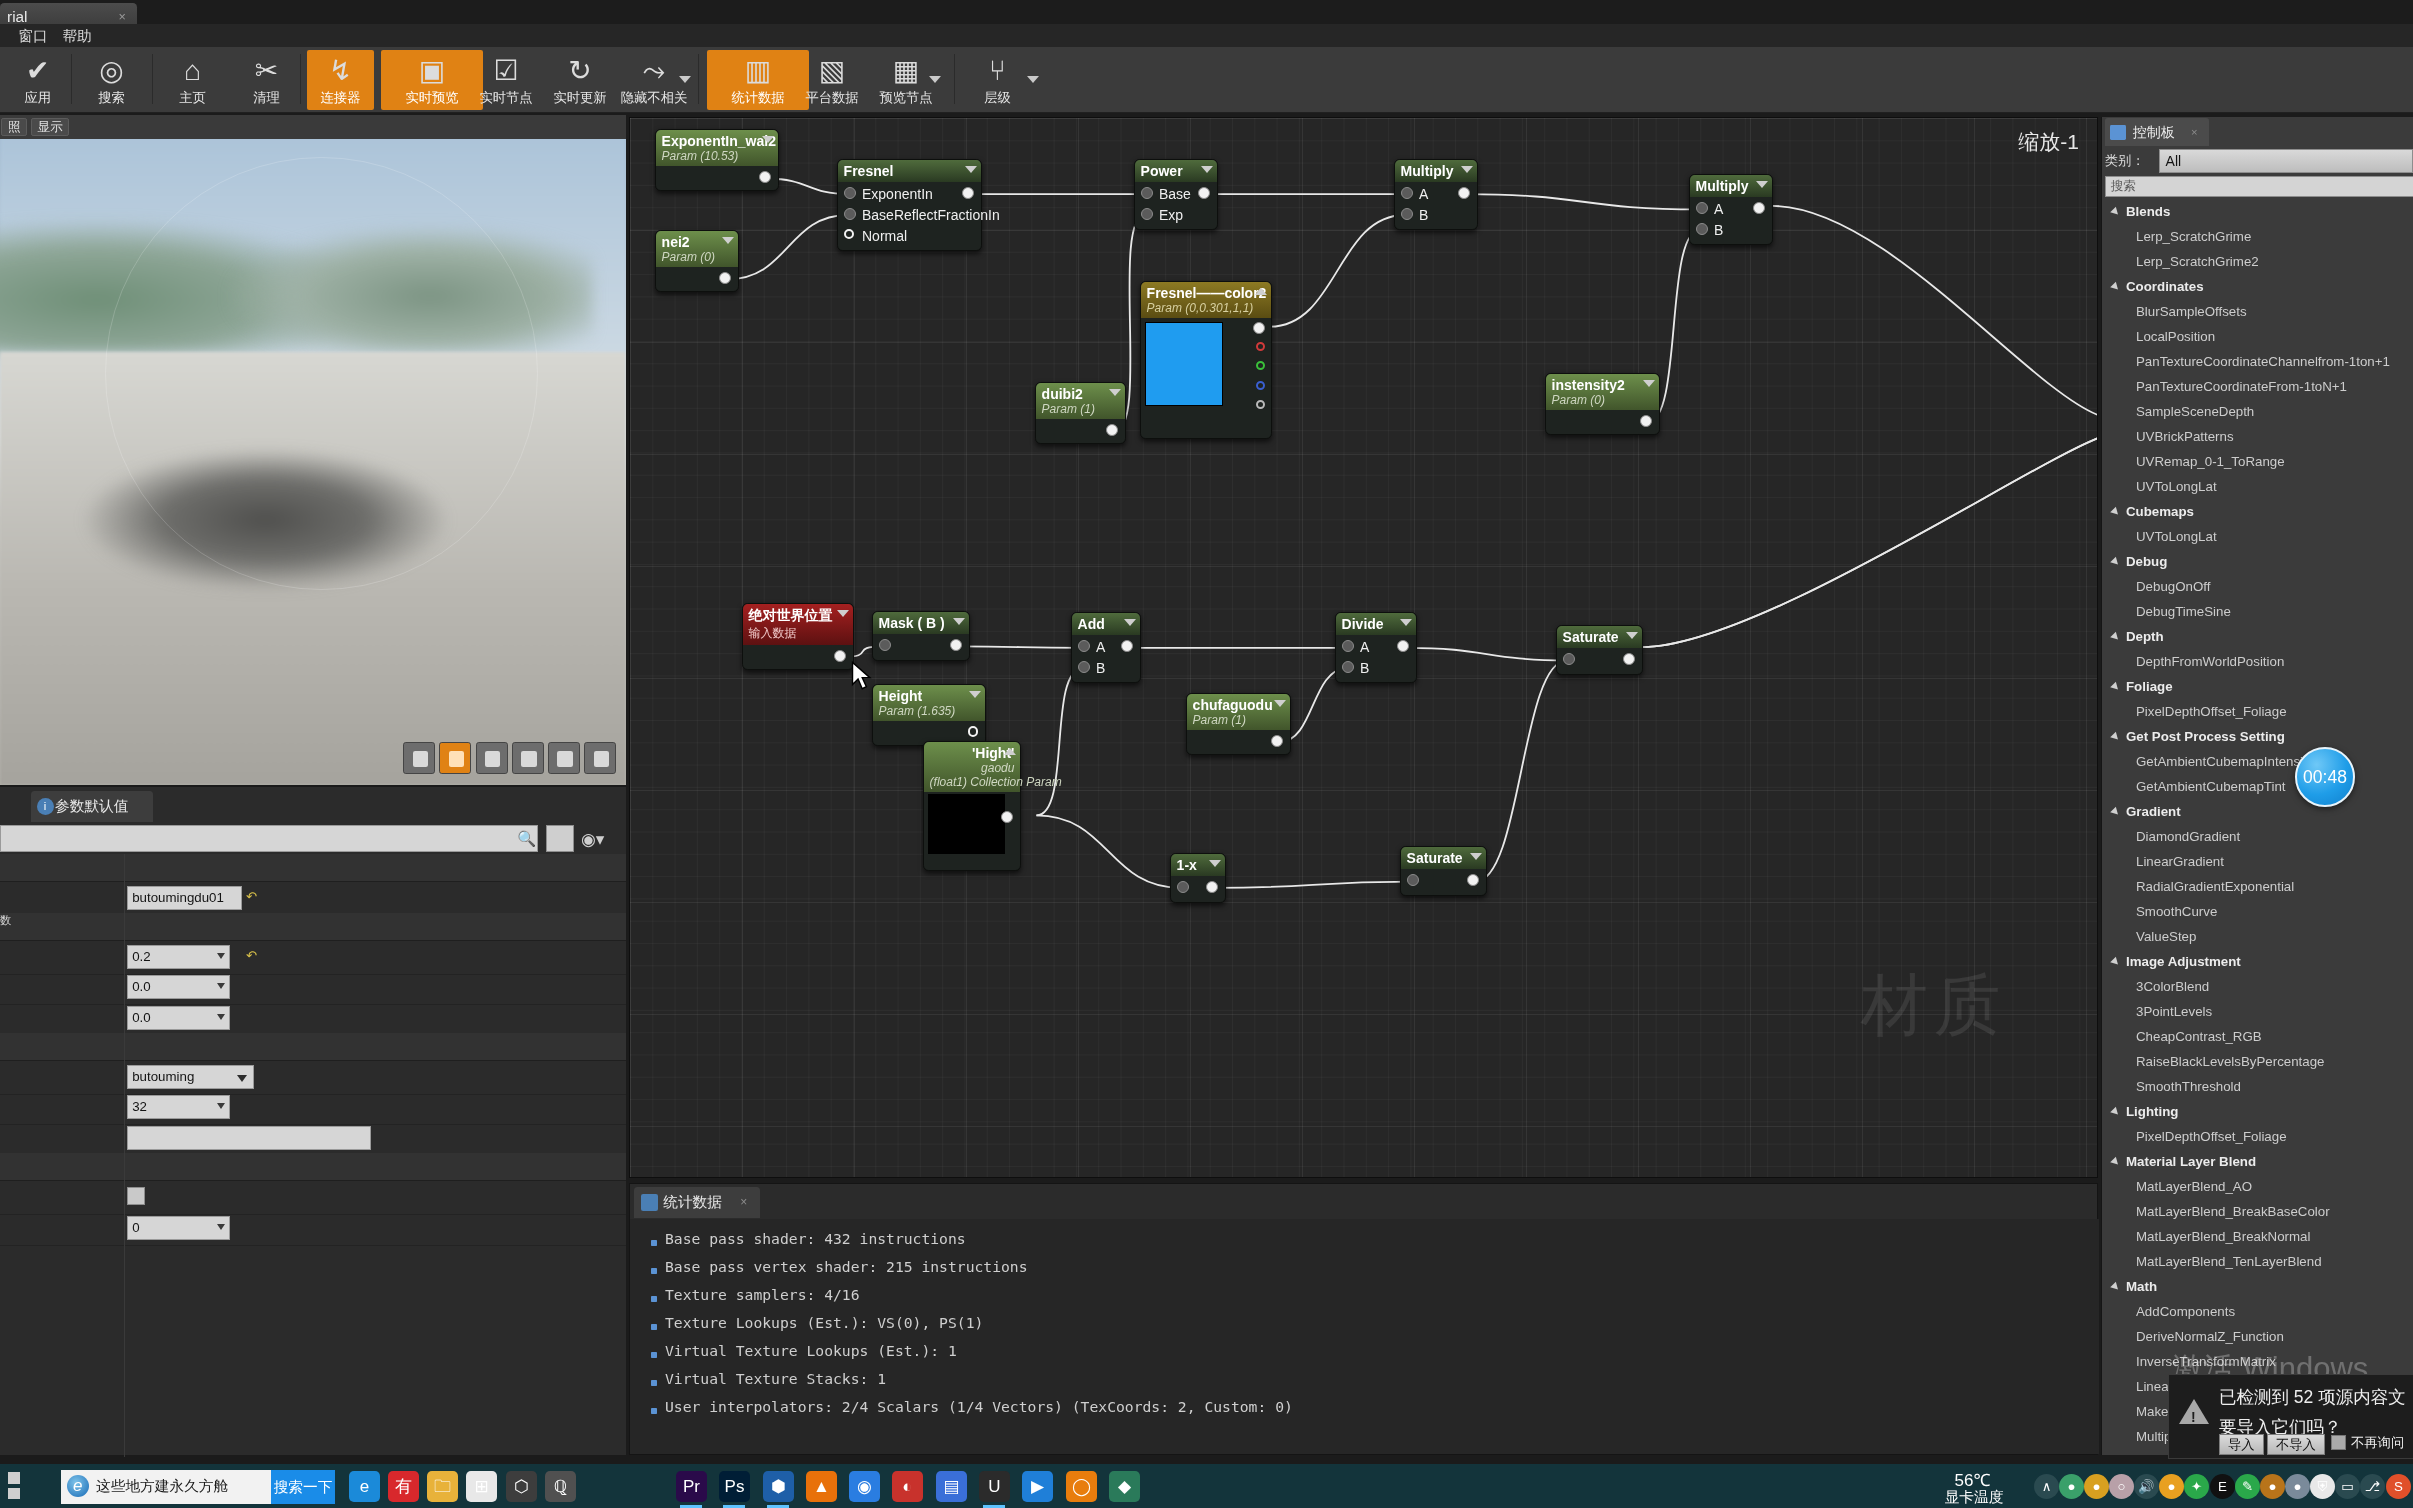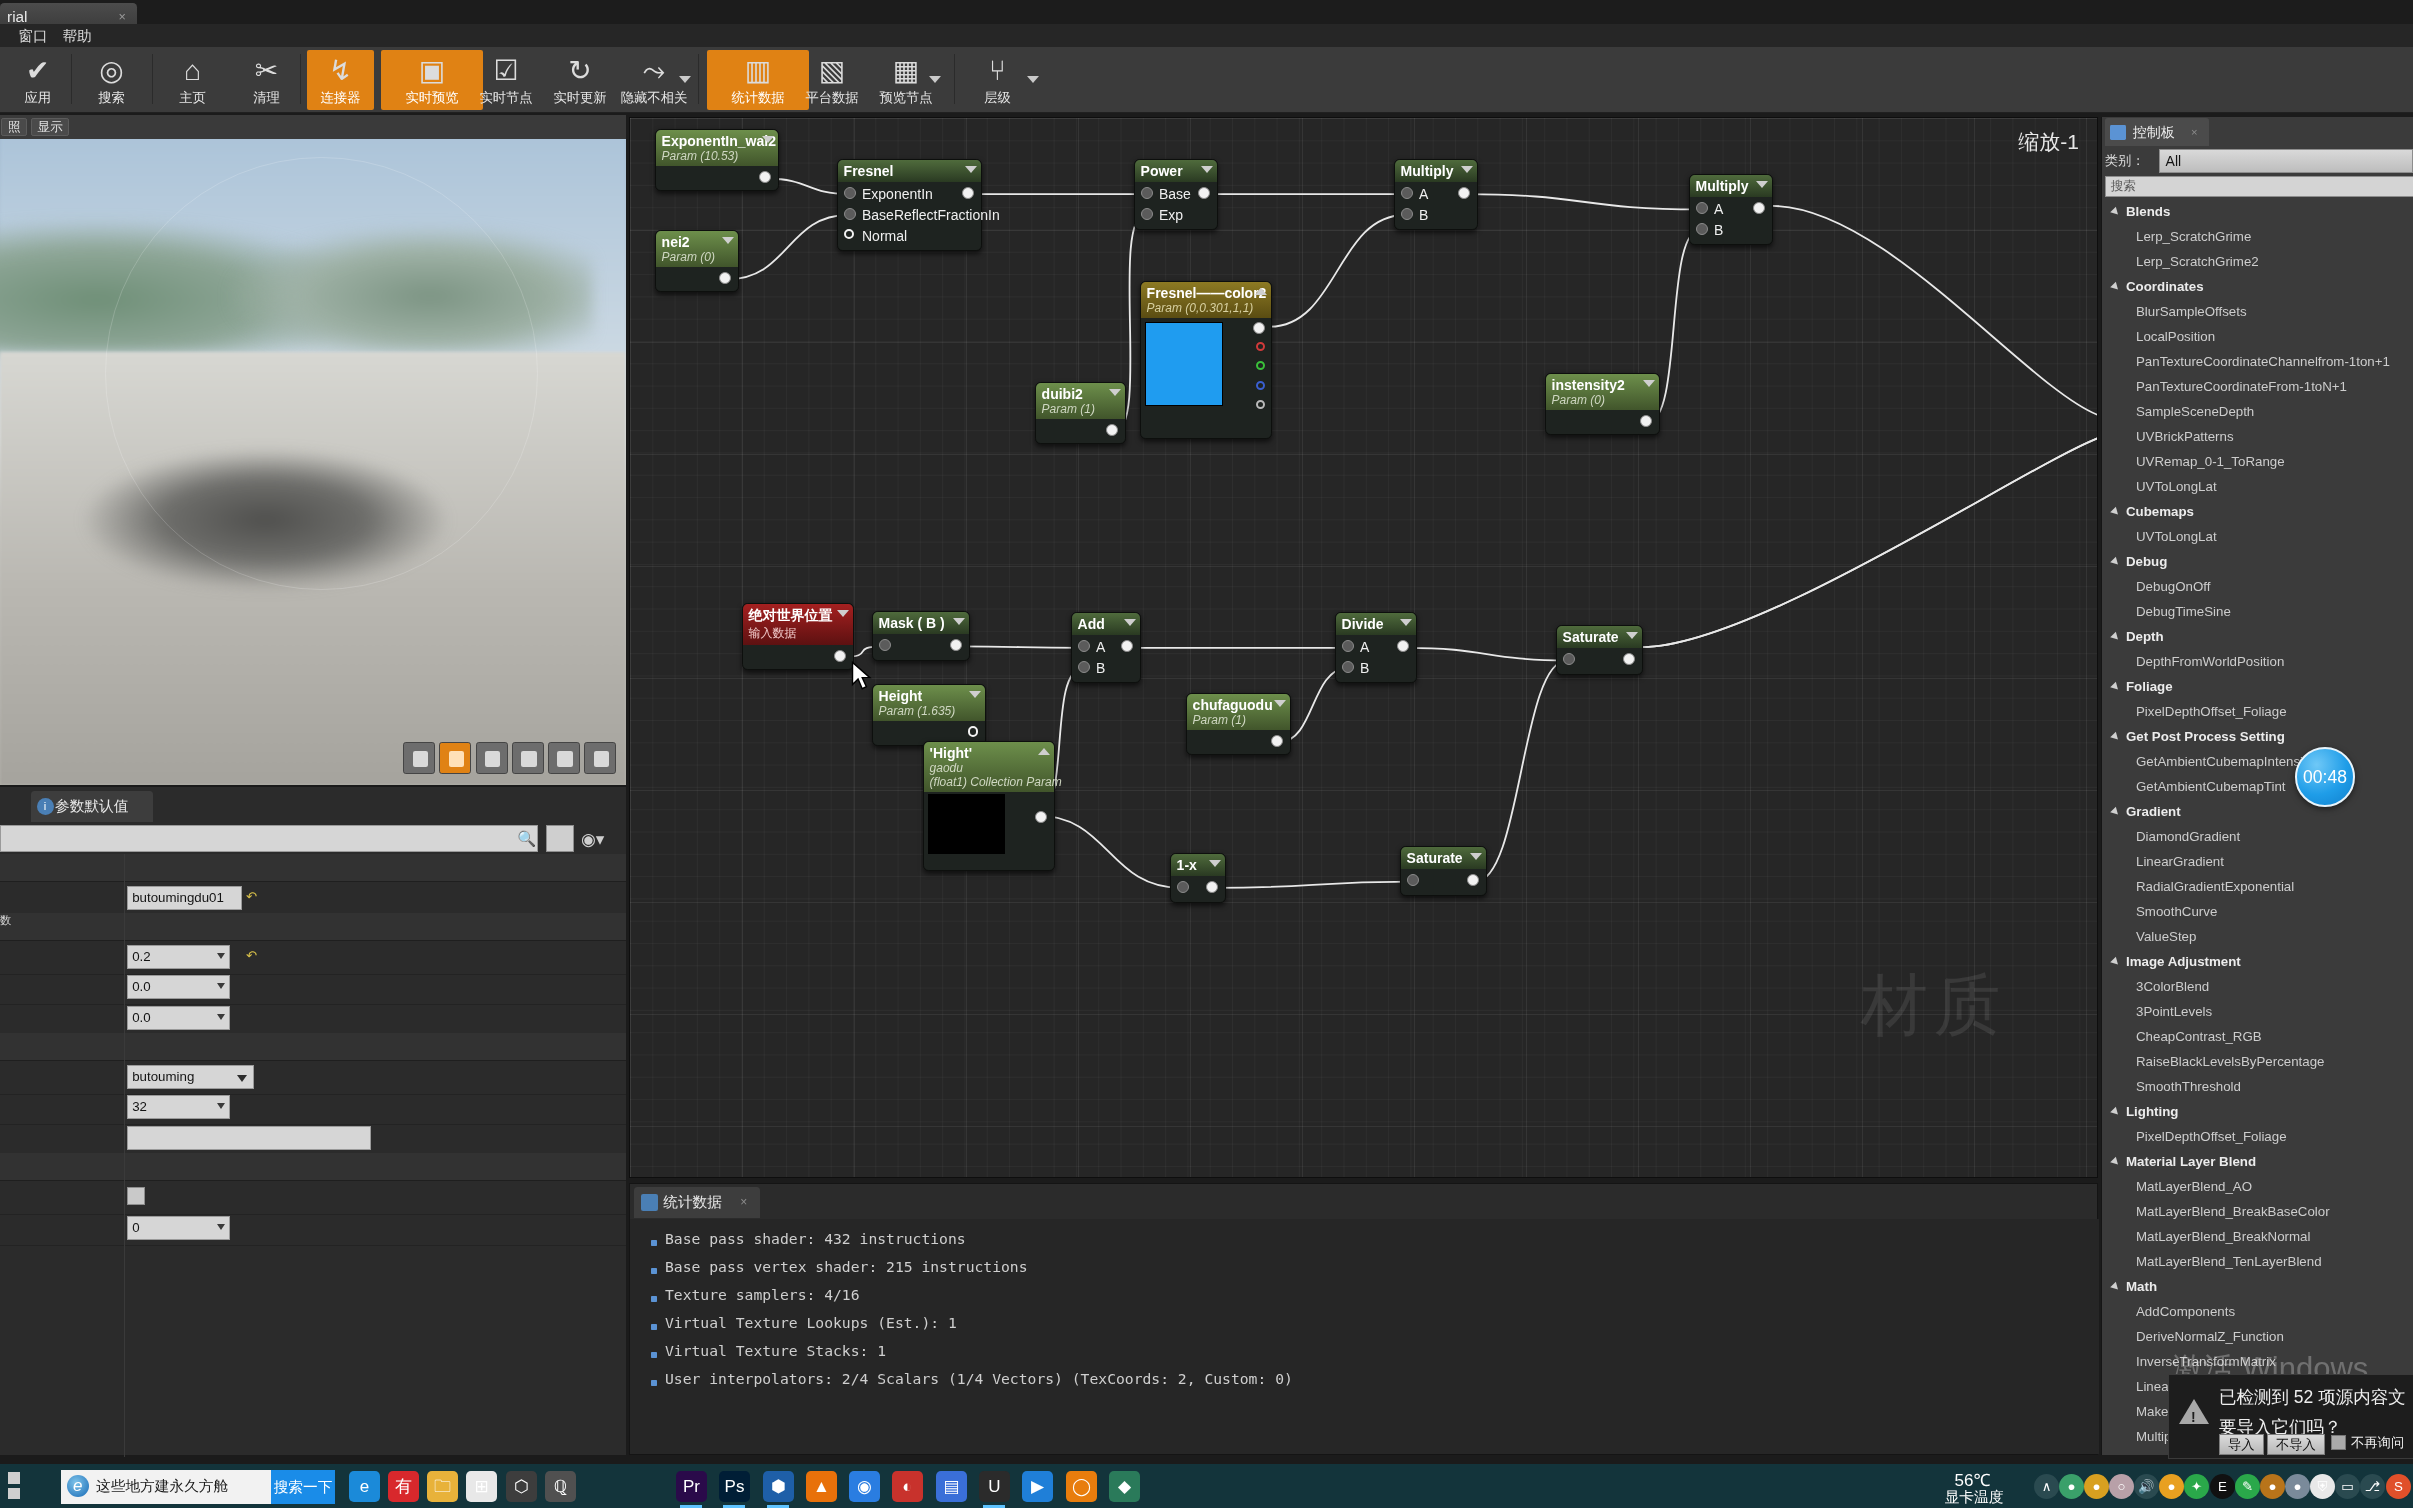--- a/index.html
+++ b/index.html
@@ -562,21 +562,21 @@
           <span class="ncar"></span>
         </div>
         <div class="nbody" style="height:47px">
           <div class="pin dim" style="left:5.6px;top:5.6px"></div>
           <div class="plbl" style="left:24px;top:4.2px">A</div>
           <div class="pin dim" style="left:5.6px;top:26.5px"></div>
           <div class="plbl" style="left:24px;top:25px">B</div>
           <div class="pin" style="right:7px;top:5.6px;left:auto"></div>
         </div>
       </div>
-      <div class="node" style="left: 293px; top: 623px; width: 132px; min-height: 130px;">
+      <div class="node" style="left: 293px; top: 623px; width: 98px; min-height: 130px; text-align: right;">
         <div class="nhdr green">
           <div class="ntitle">'Hight'</div>
           <div class="nsub">gaodu</div>
           <div class="nsub">(float1) Collection Param</div>
           <span class="ncar up"></span>
         </div>
         <div class="nbody" style="height:68px">
           <div class="swatch" style="left:4.2px;top:2.8px;width:77px;height:60px;background:#000"></div>
           <div class="pin" style="right:7px;top:19.6px;left:auto"></div>
         </div>
@@ -645,20 +645,21 @@
 <div id="stats">
   <div id="statTab">
     <span class="si"></span>
     <span>统计数据</span>
     <span class="sc">×</span>
   </div>
   <div id="statList">
       <div class="sline">Base pass shader: 432 instructions</div>
       <div class="sline">Base pass vertex shader: 215 instructions</div>
       <div class="sline">Texture samplers: 4/16</div>
+      <div class="sline">Texture Lookups (Est.): VS(0), PS(1)</div>
       <div class="sline">Virtual Texture Lookups (Est.): 1</div>
       <div class="sline">Virtual Texture Stacks: 1</div>
       <div class="sline">User interpolators: 2/4 Scalars (1/4 Vectors) (TexCoords: 2, Custom: 0)</div>
     </div>
 </div>
 
 <div id="palette">
   <div id="palTab">
     <span class="pi"></span>
     <span>控制板</span>

